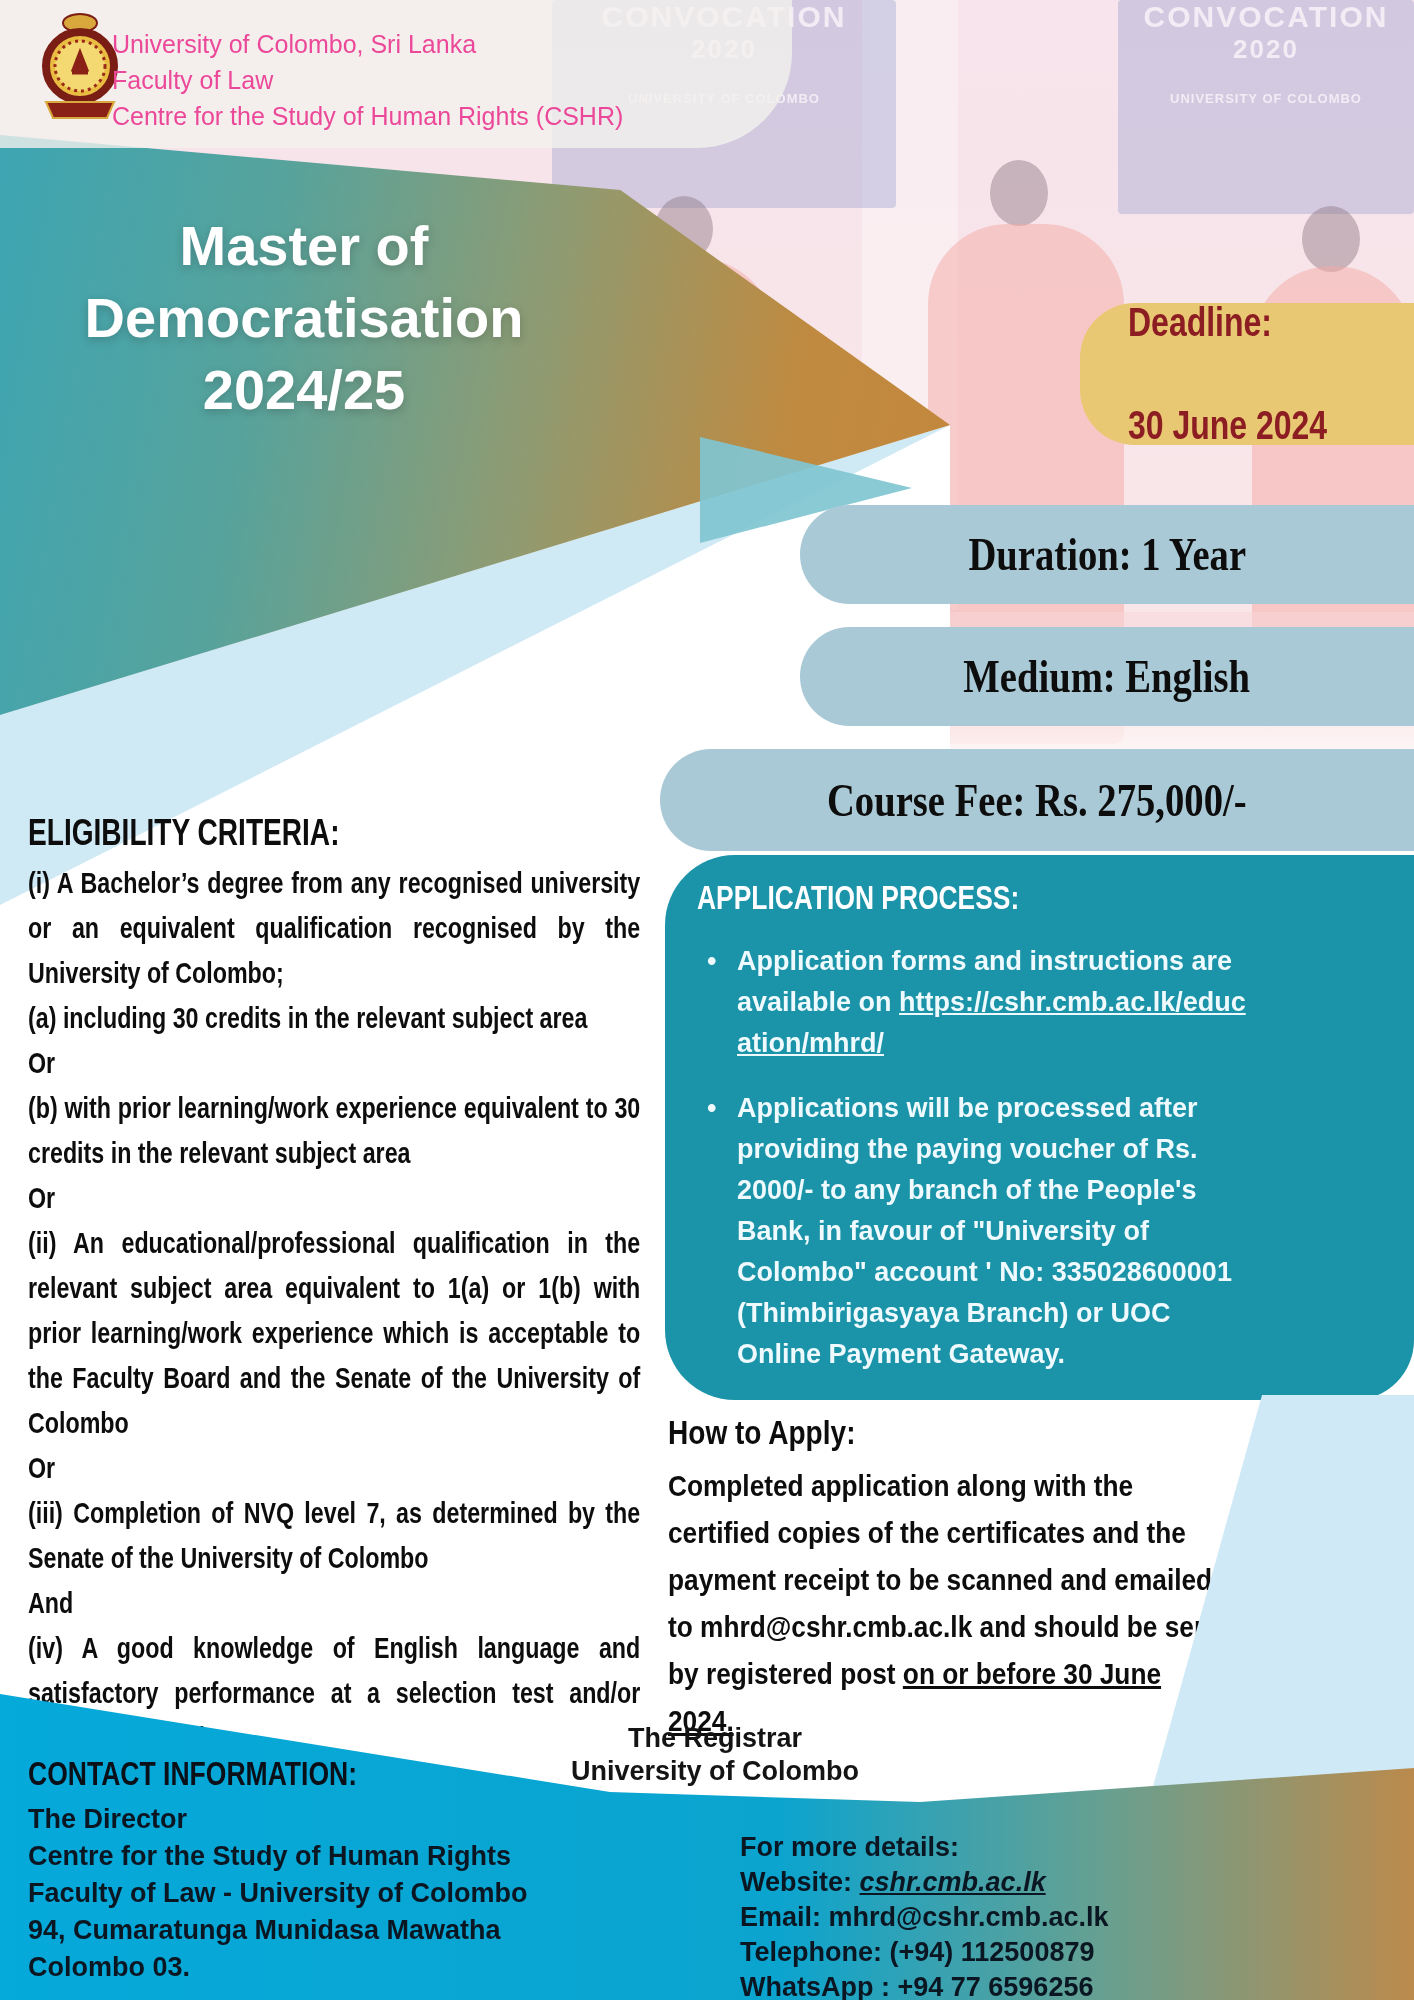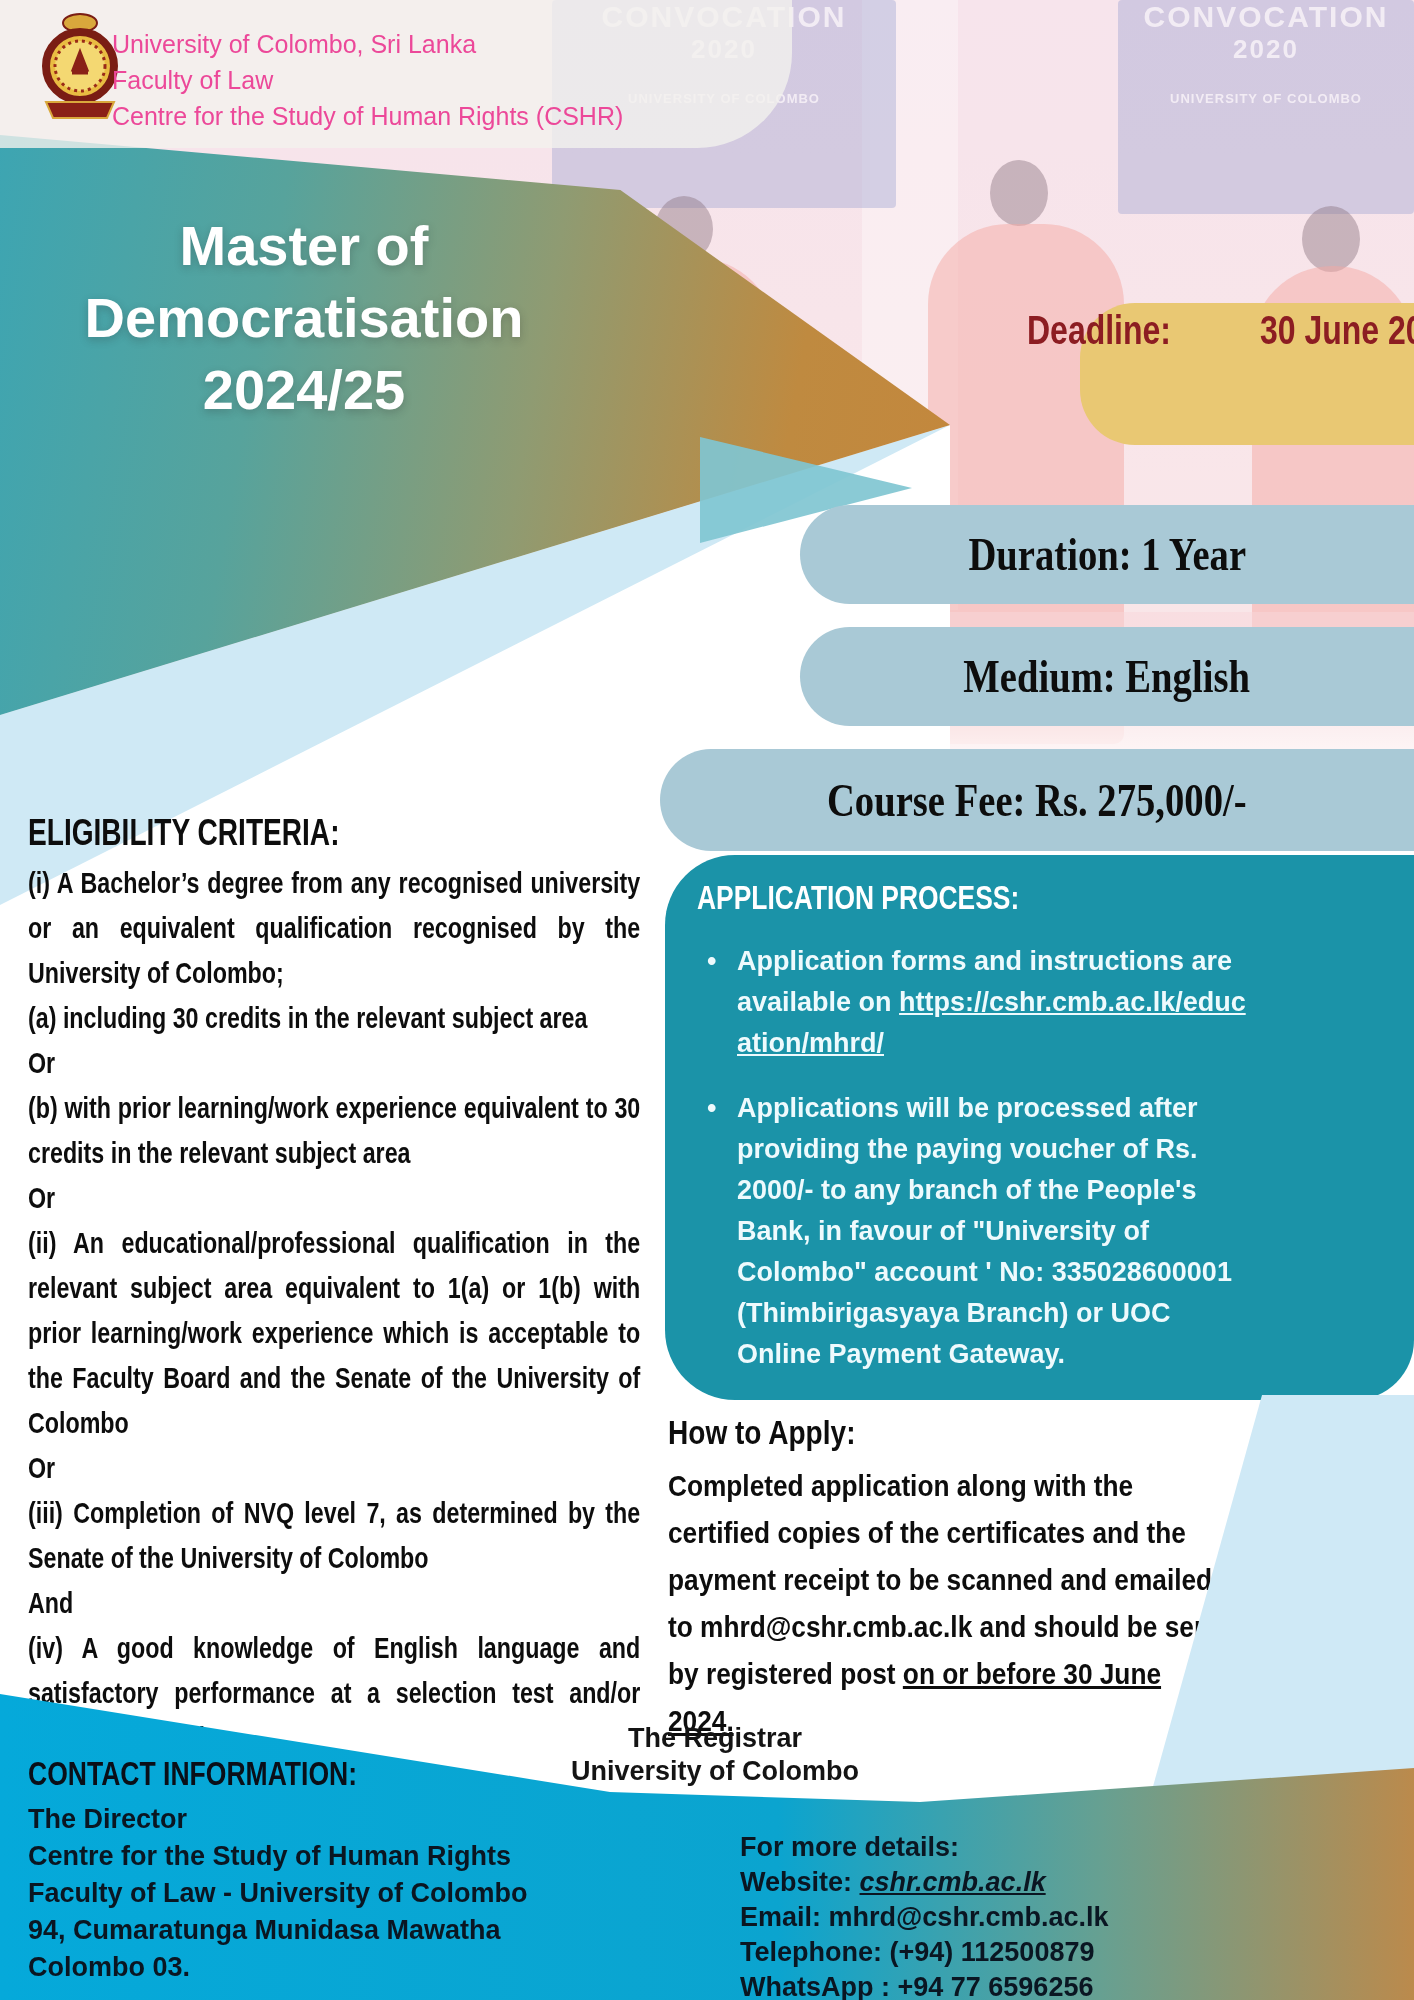--- a/index.html
+++ b/index.html
@@ -39,21 +39,21 @@
 
   
   .header{position:absolute;left:0;top:0;width:792px;height:148px;
           background:rgba(243,241,238,0.80);border-bottom-right-radius:95px;}
   .header-text{position:absolute;left:112px;top:26px;color:#ec4899;font-weight:400;
                font-size:25px;line-height:36px;}
   .logo{position:absolute;left:38px;top:12px;}
 
   
   .badge{position:absolute;left:1080px;top:303px;width:334px;height:142px;background:#e9c873;
-         border-radius:55px 0 0 55px;color:#8c1d22;display:flex;
+         border-radius:55px 0 0 55px;color:#8c1d22;display:flex;flex-direction:column;
          justify-content:center;padding-left:48px;box-sizing:border-box;gap:48px;}
   .badge .b1,.badge .b2{font-size:41px;line-height:55px;font-weight:800;}
   .pill{position:absolute;background:#a9c9d6;display:flex;align-items:center;justify-content:center;
         color:#0d0d0d;font-family:Liberation Serif, serif;}
   .pill-duration{left:800px;top:505px;width:614px;height:99px;border-radius:50px 0 0 50px;}
   .pill-medium{left:800px;top:627px;width:614px;height:99px;border-radius:50px 0 0 50px;}
   .pill-fee{left:660px;top:749px;width:754px;height:102px;border-radius:52px 0 0 52px;}
   .pill .ptext{font-size:46px;font-weight:800;white-space:nowrap;display:inline-block;
                transform:scaleX(0.84);}
 

